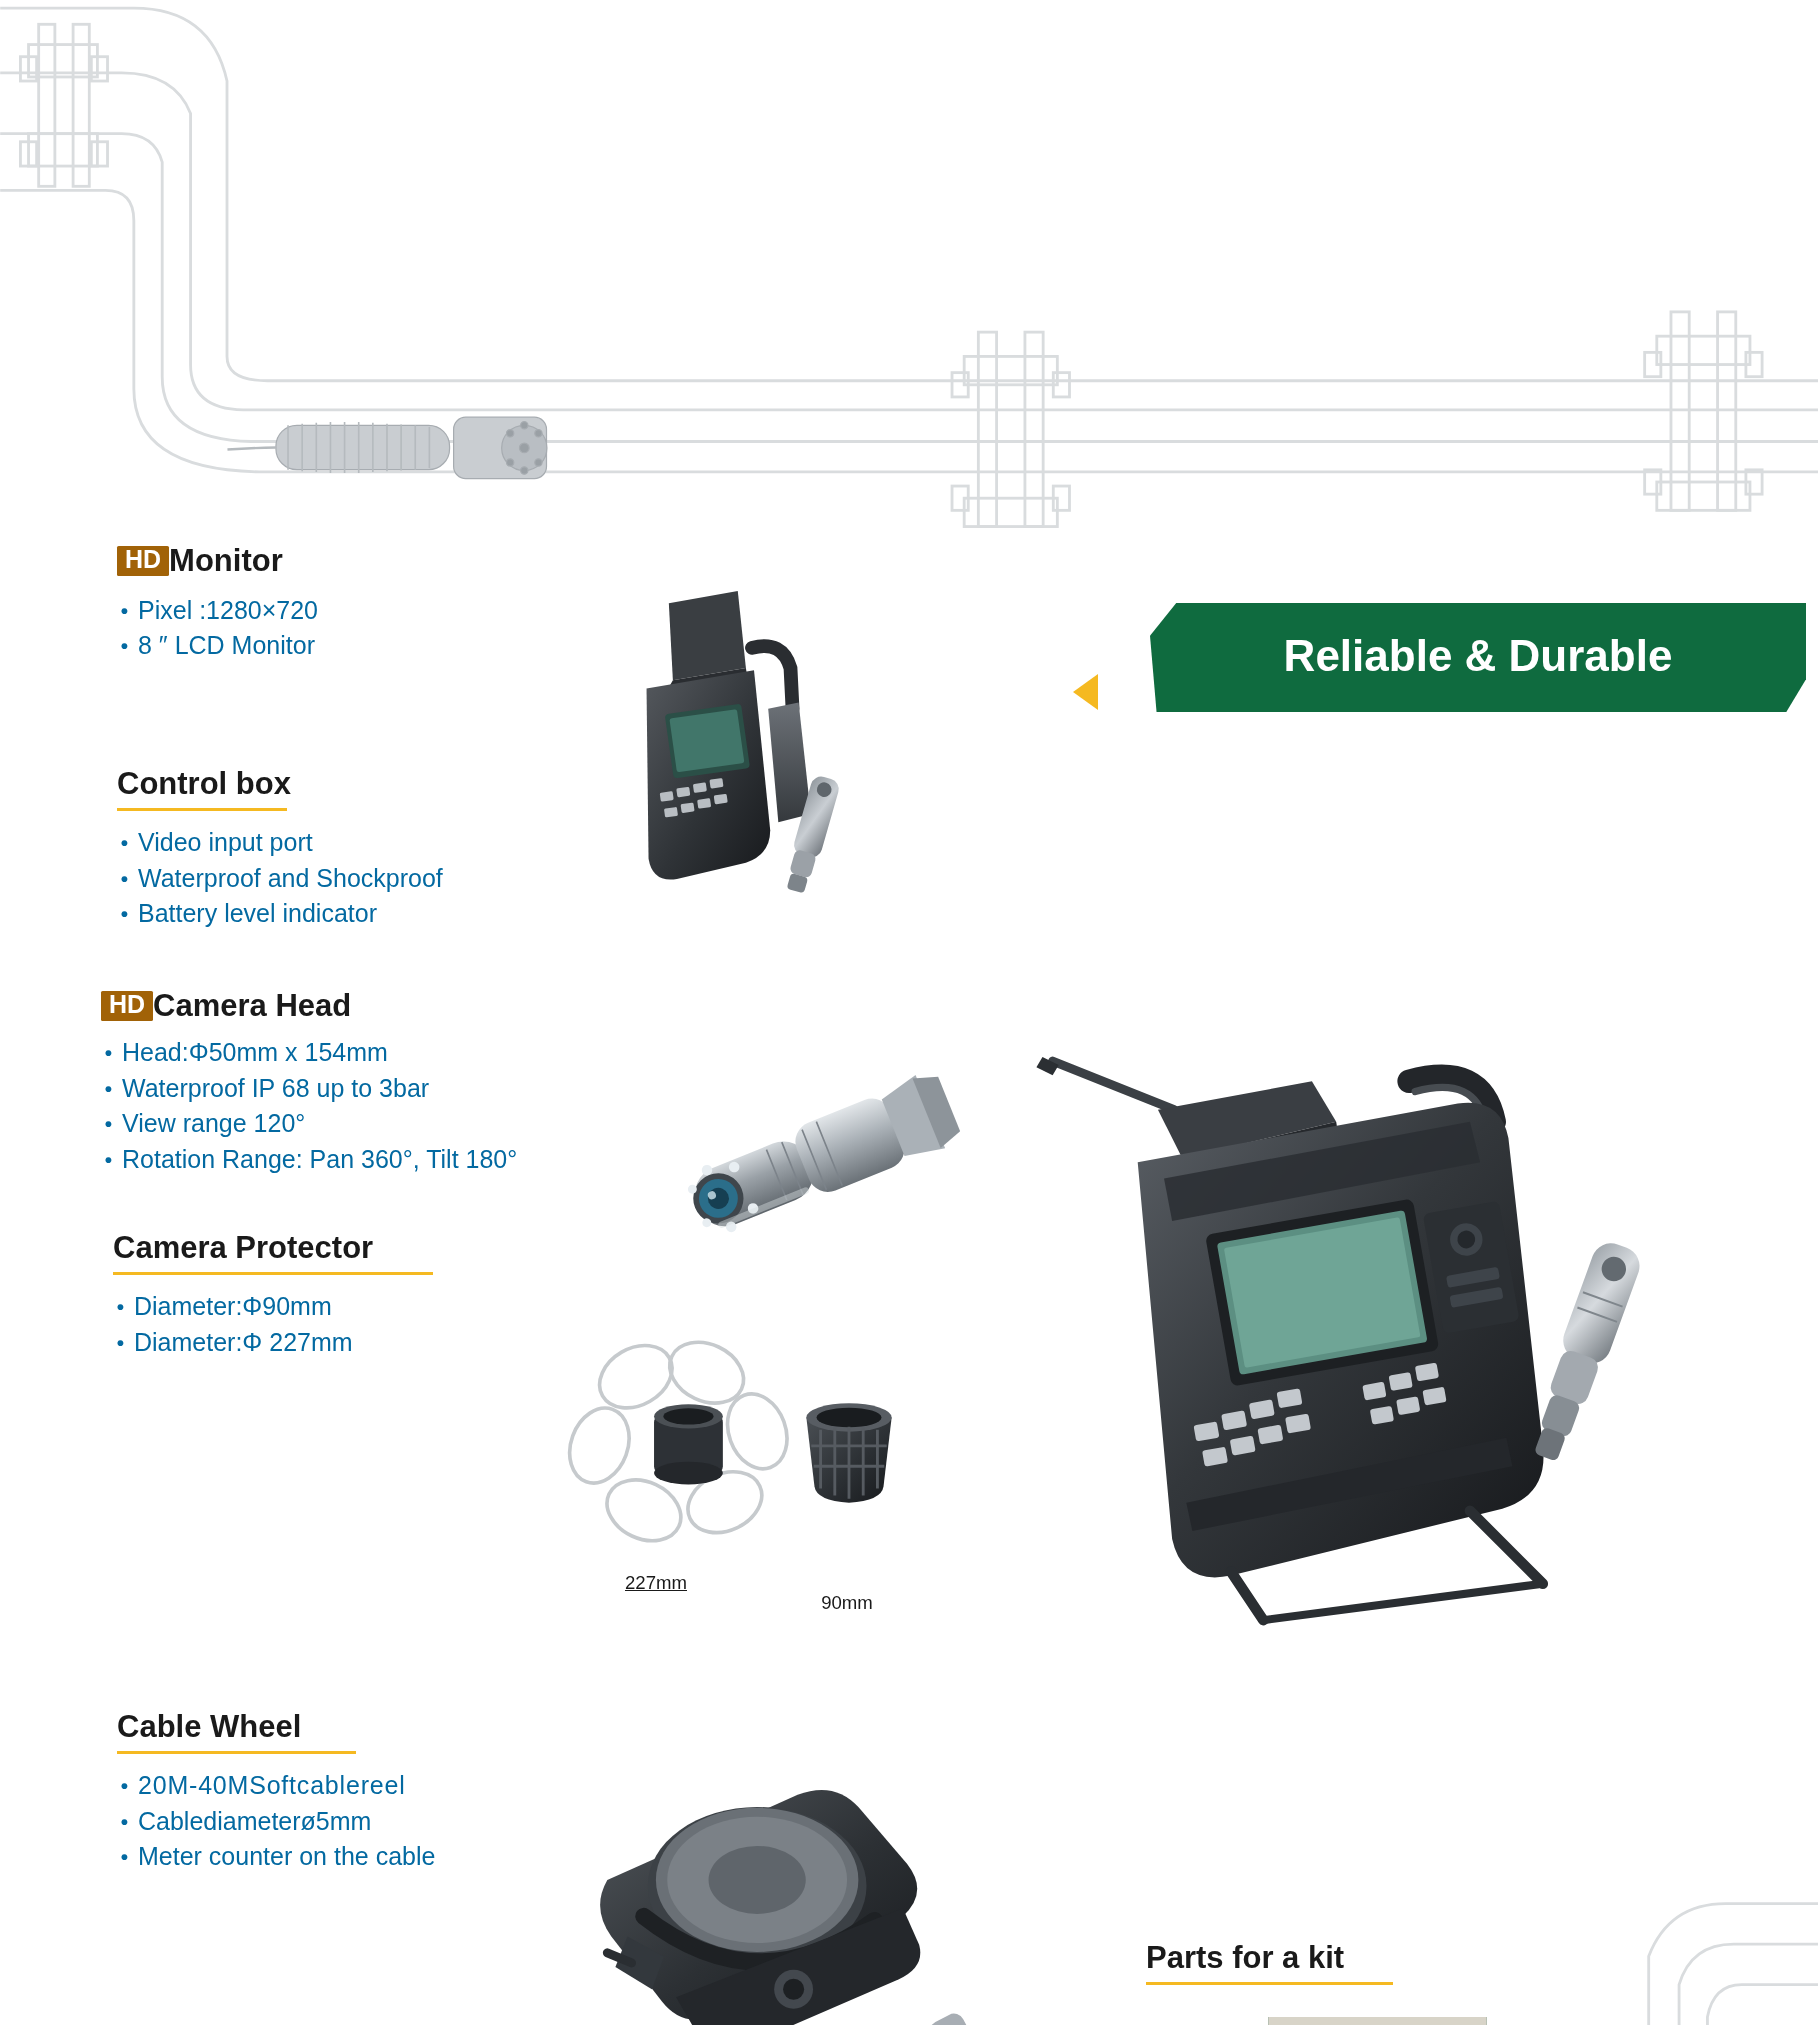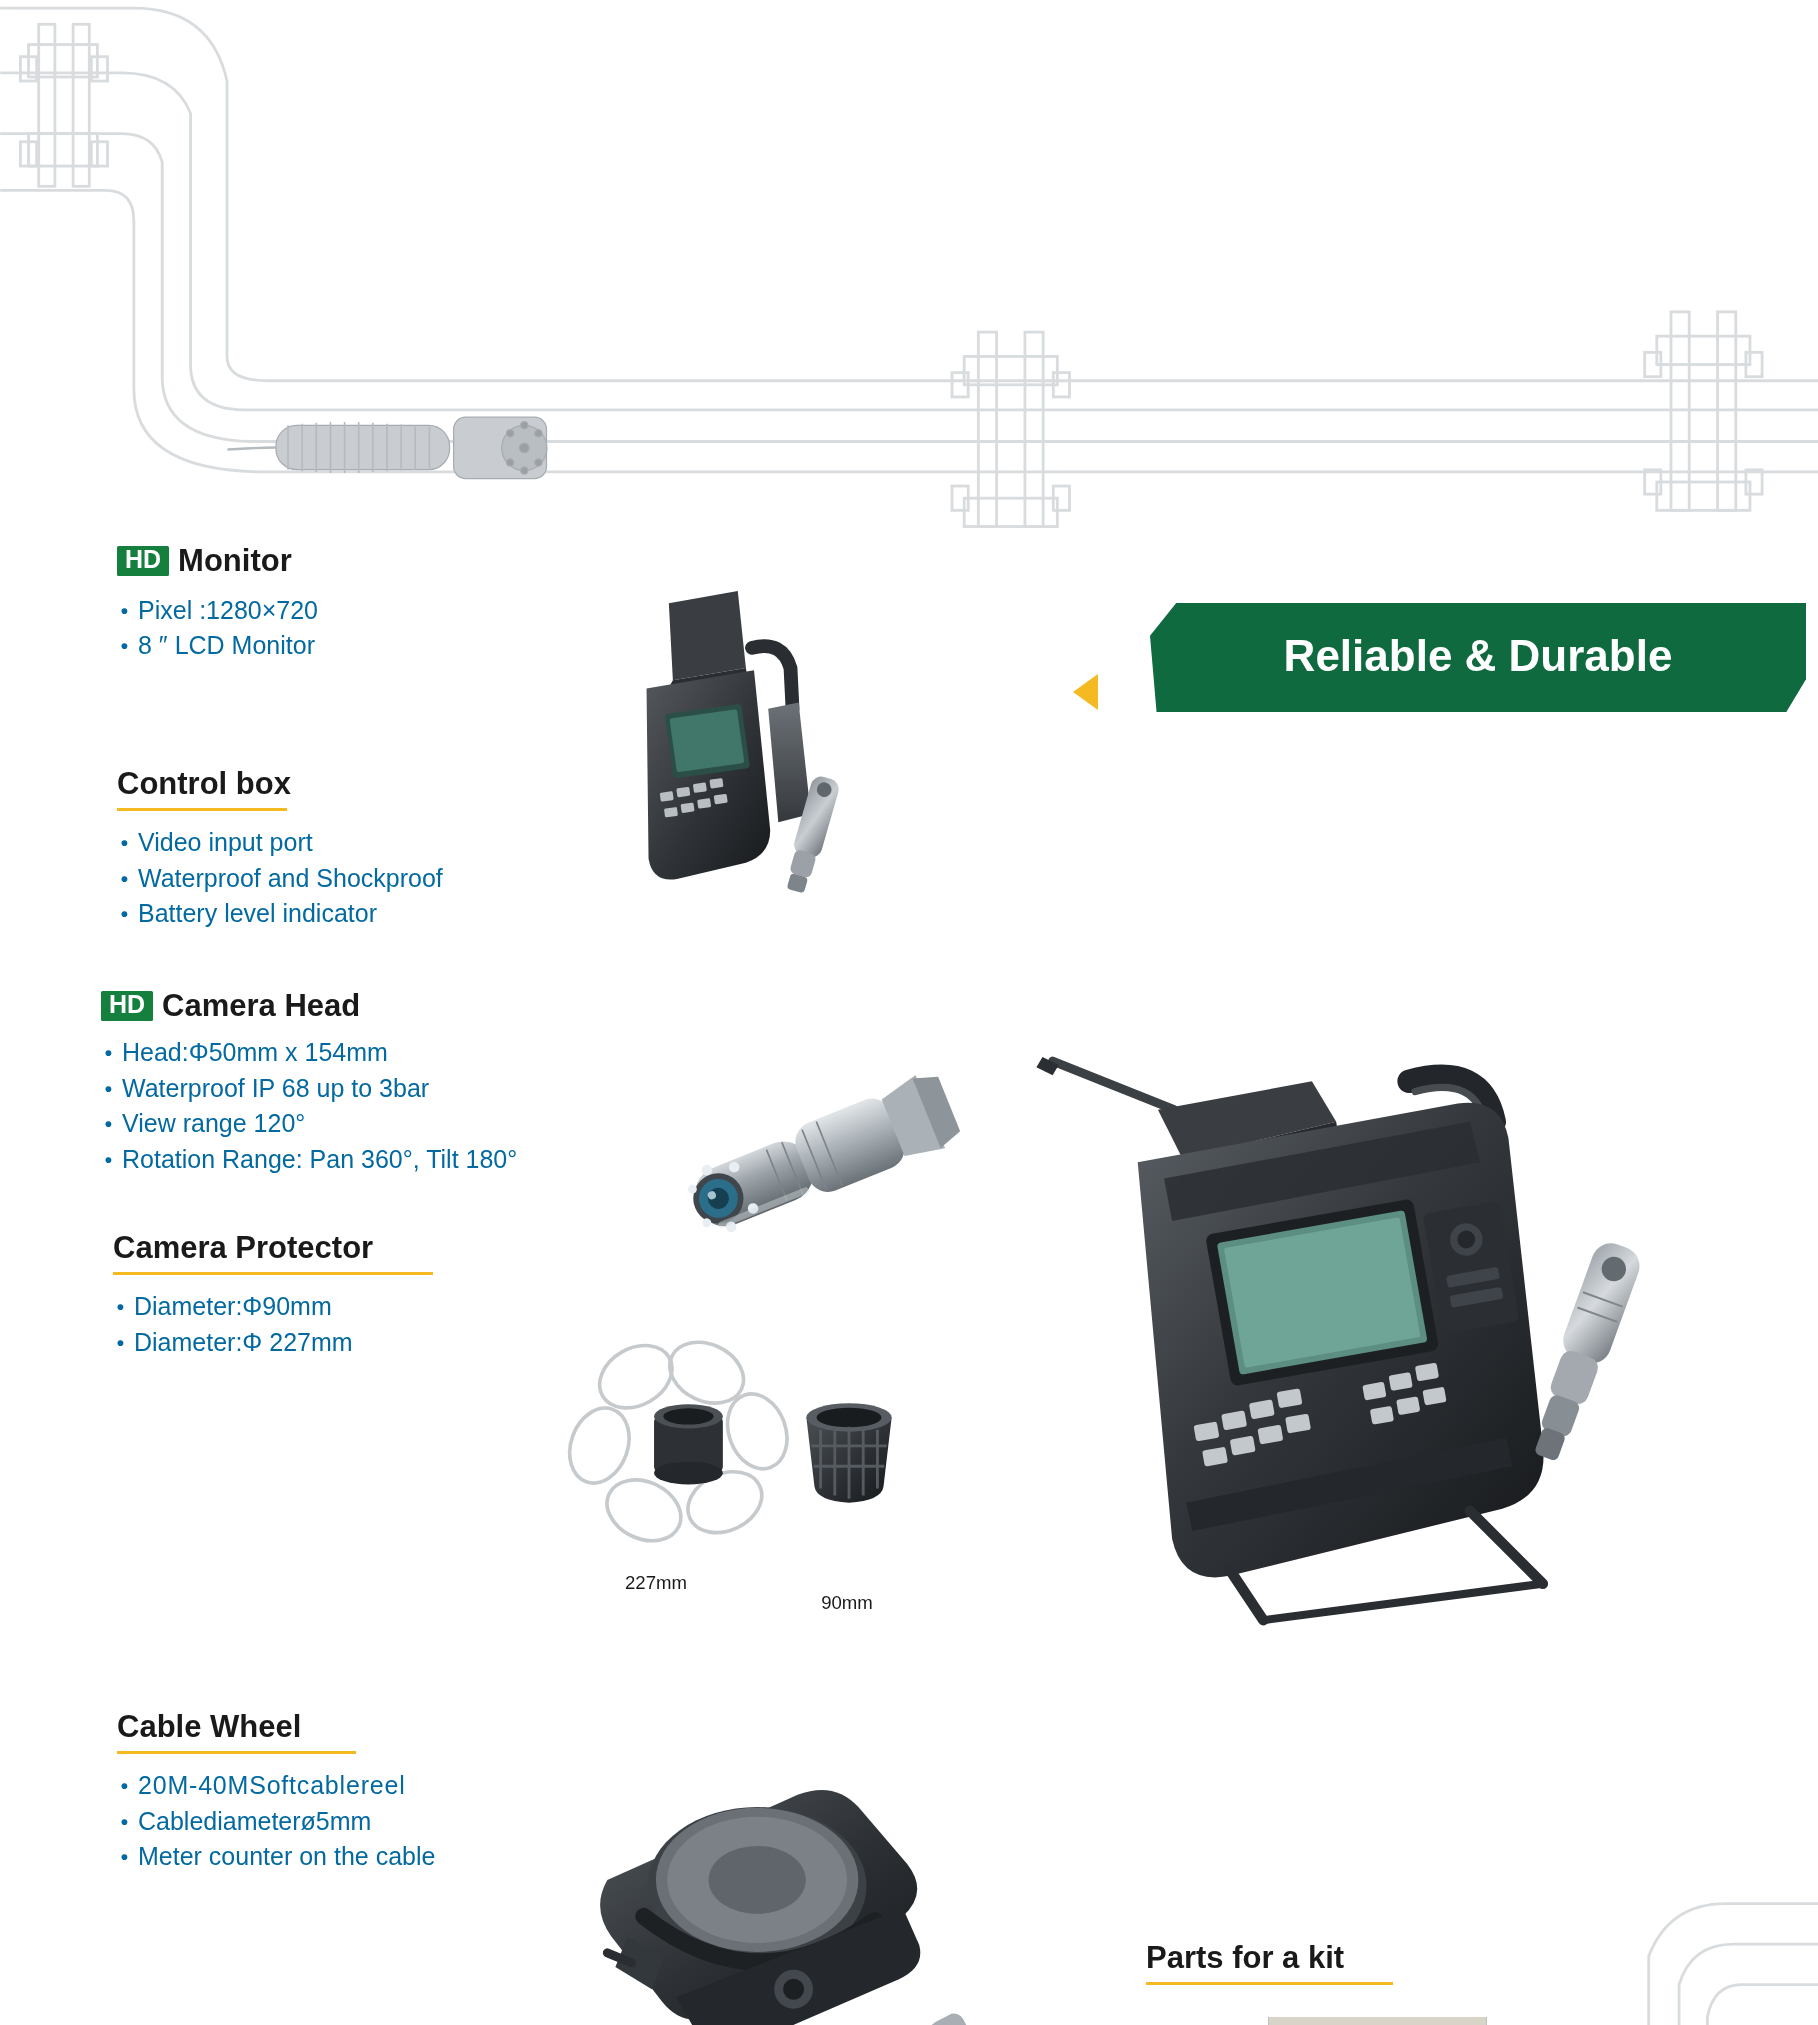--- a/index.html
+++ b/index.html
@@ -76,24 +76,23 @@
   .sec-title {
     display: flex; align-items: center;
     font-size: 31px; font-weight: bold; color: #1a1a1a;
     white-space: nowrap;
   }
   .sec-underline {
     height: 3.6px; background: #f5b921; margin-top: 5.7px;
   }
   .hd-badge {
     display: inline-flex; align-items: center; justify-content: center;
-    background: #15803d; color: #ffffff;
+    background: #a16207; color: #ffffff;
     font-size: 25px; font-weight: bold;
     padding: 1.6px 8px 4px 8px;
-    margin-right: 9px;
     border-radius: 1.6px;
     line-height: 1;
   }
   ul.bullets { list-style: none; margin-top: 13.8px; }
   ul.bullets li {
     font-size: 25px; color: #0369a1;
     line-height: 1.42;
     padding-left: 21px;
     position: relative;
     white-space: nowrap;
@@ -492,21 +491,21 @@
     </defs>
     <path d="M60 80 L270 80 L250 250 Q 245 285 165 290 Q 85 285 80 250 Z" fill="url(#pg)"></path>
     <ellipse cx="165" cy="80" rx="105" ry="35" fill="#585d63"></ellipse>
     <ellipse cx="165" cy="80" rx="80" ry="24" fill="#191c1f"></ellipse>
     <g stroke="#565b61" stroke-width="7" fill="none">
       <path d="M95 110 L95 255 M130 105 L130 272 M165 103 L165 280 M200 105 L200 272 M235 110 L235 255"></path>
       <path d="M72 150 L258 150 M78 200 L252 200"></path>
     </g>
   </svg>
 
-  <div class="caption" style="left:595px; top:1572px; width:122px;">227mm</div>
+  <div class="caption" style="left:595px; top:1572px; width:122px;text-decoration:underline;">227mm</div>
   <div class="caption" style="left:786px; top:1592px; width:122px;">90mm</div>
 
   <svg class="prod" style="left:583px; top:1746px; width:405px; height:365px;" viewBox="0 0 1000 900" xmlns="http://www.w3.org/2000/svg">
     <defs>
       <linearGradient id="cw1" x1="0" y1="0" x2="1" y2="1">
         <stop offset="0%" stop-color="#52575c"></stop>
           <stop offset="55%" stop-color="#2c3034"></stop>
           <stop offset="100%" stop-color="#17191c"></stop>
       </linearGradient>
       <linearGradient id="cwm" x1="0" y1="0" x2="1" y2="1">

